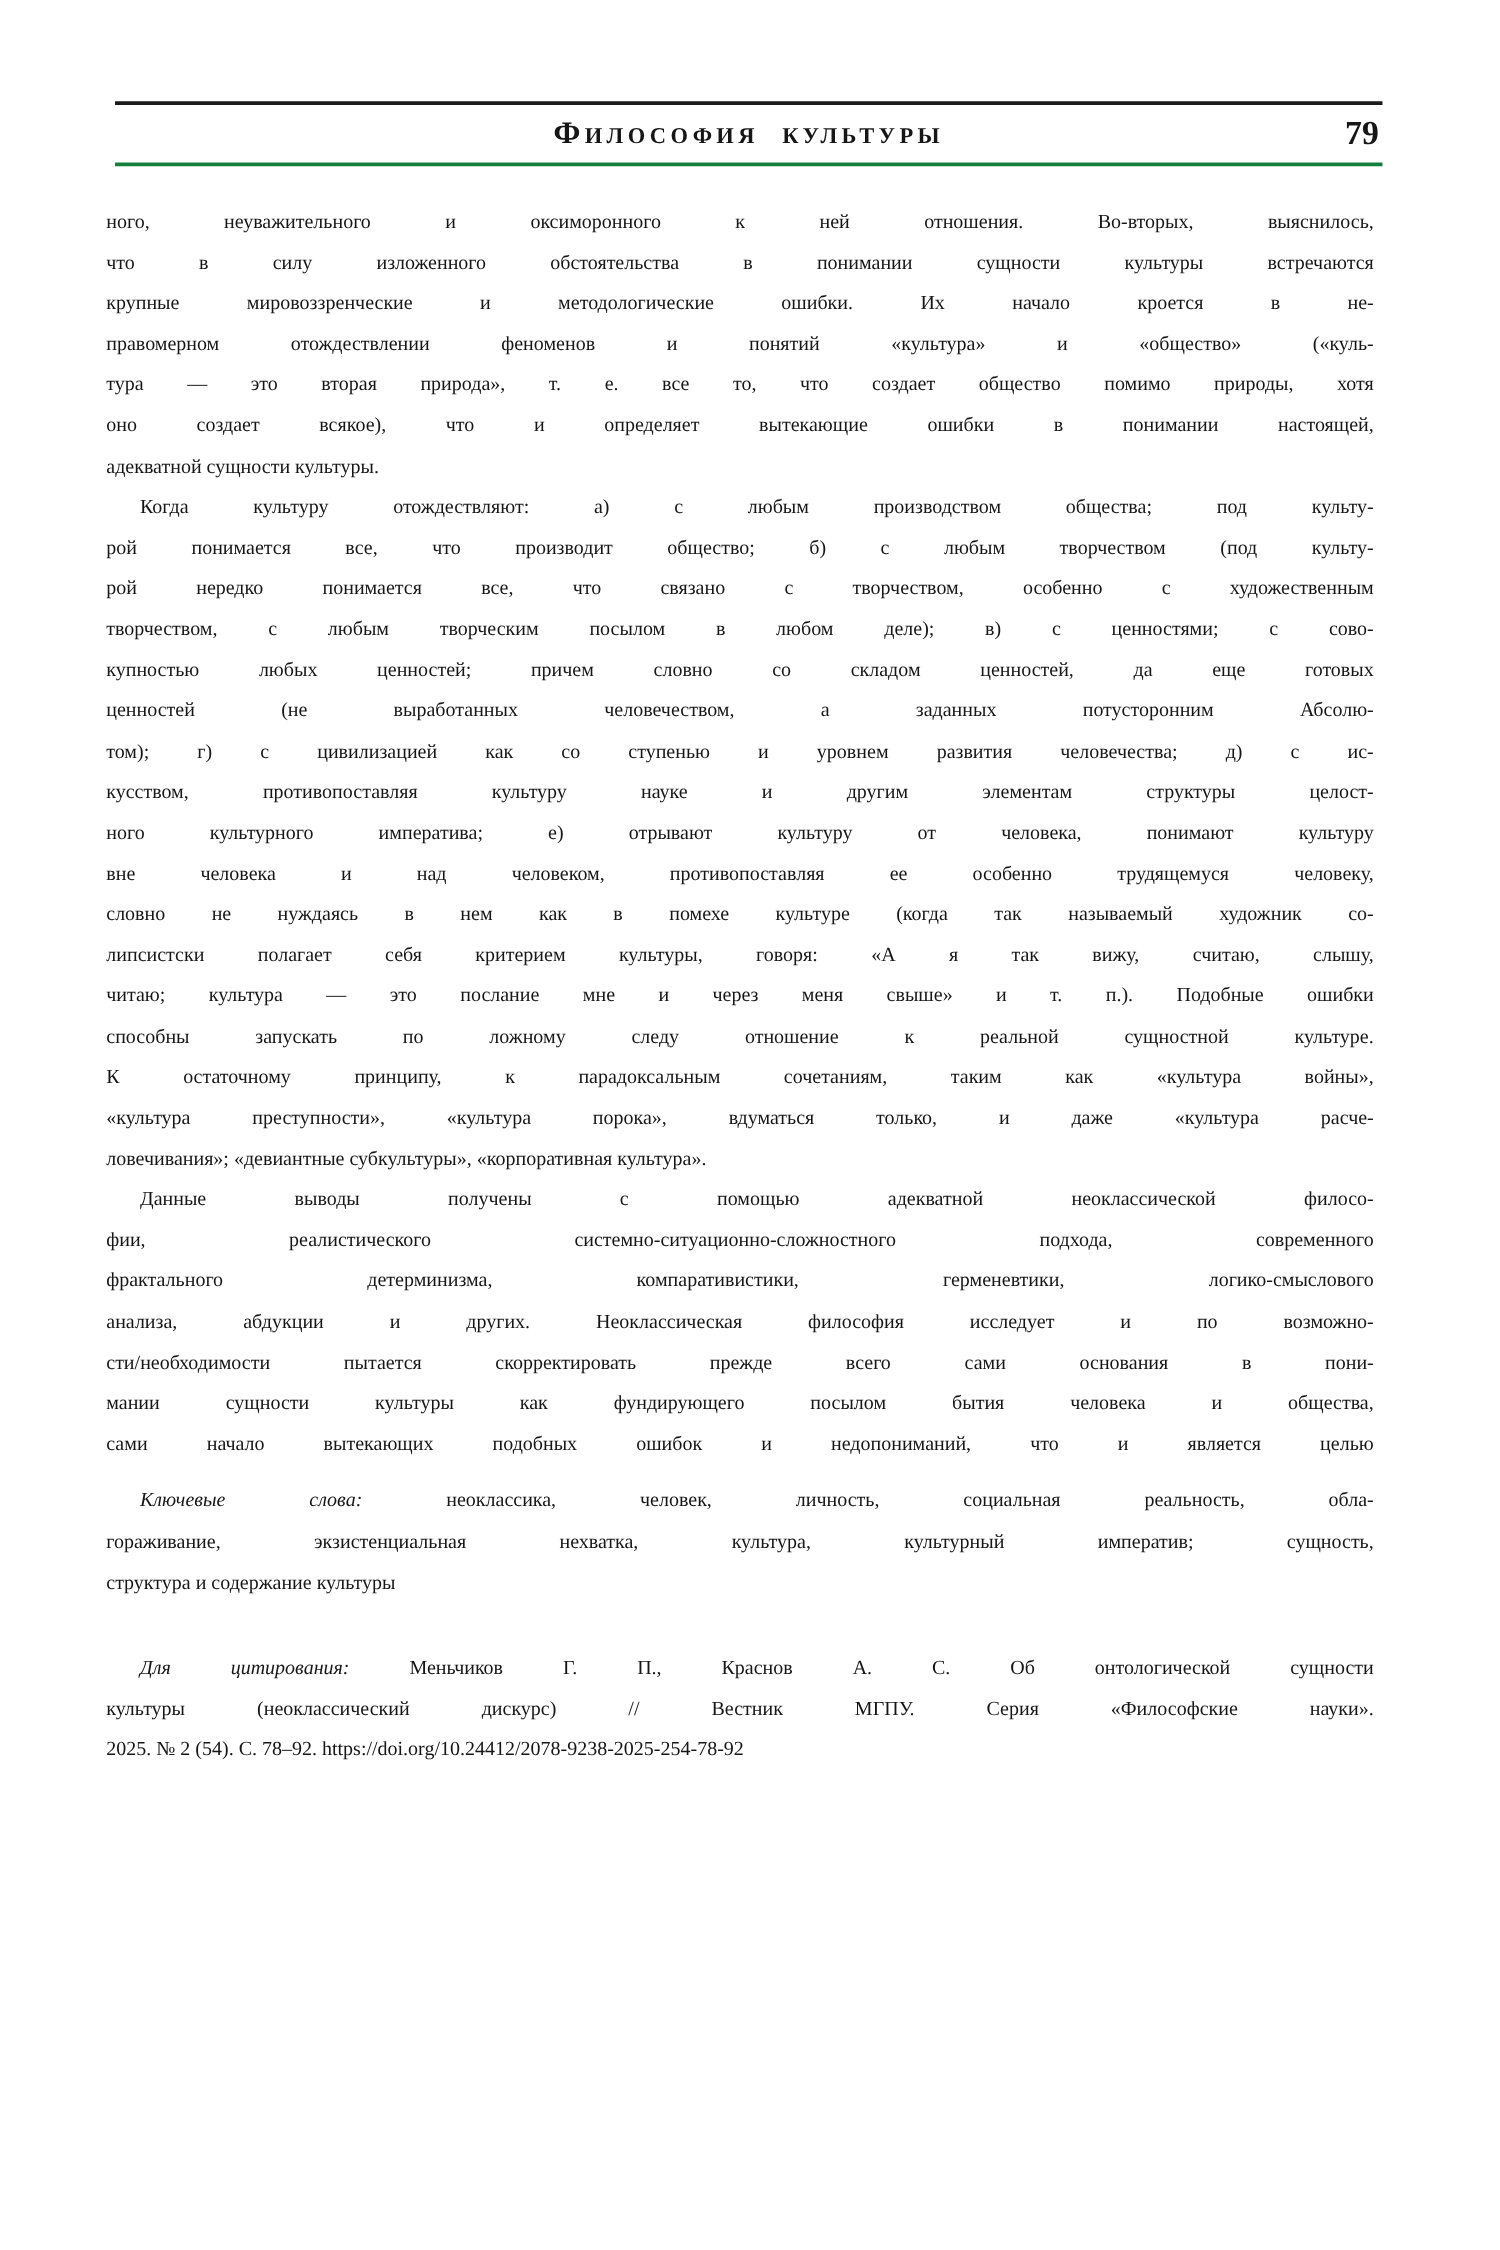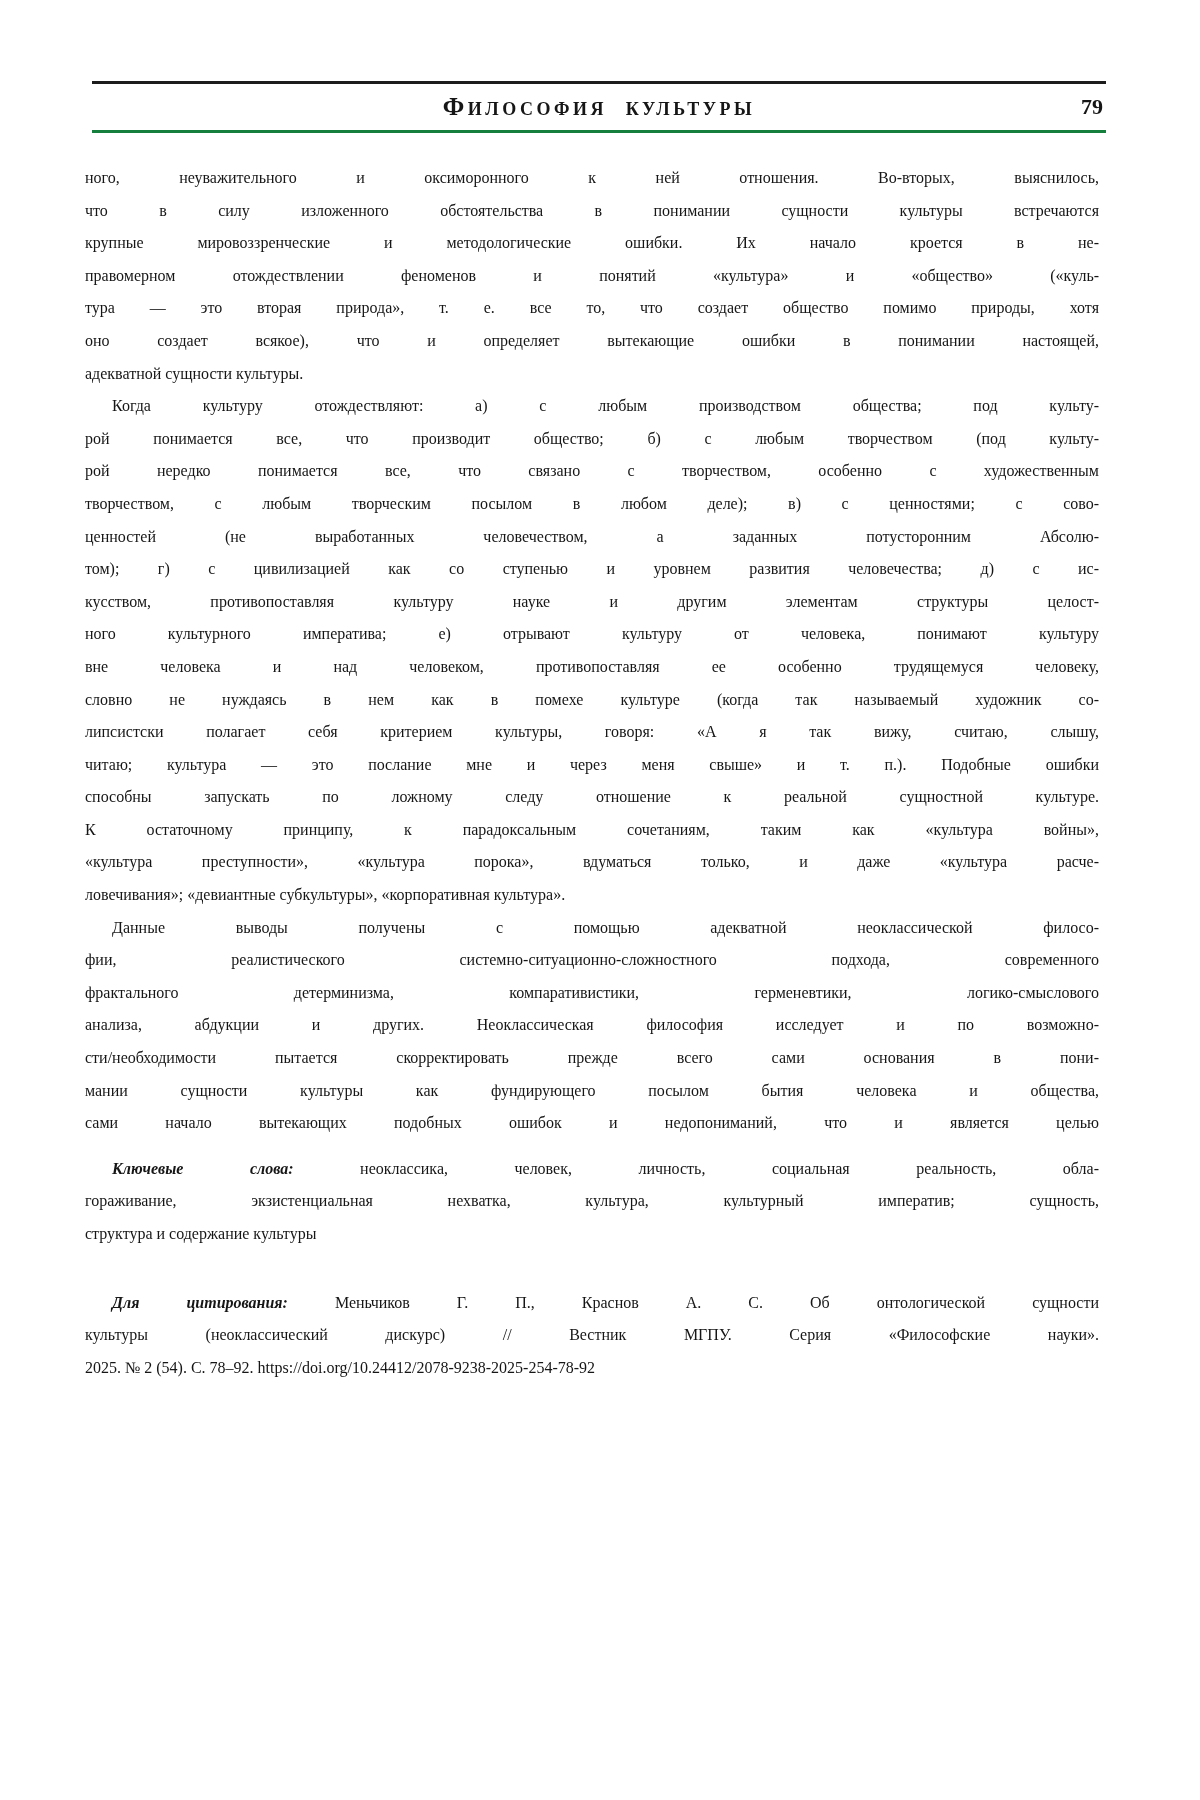--- a/index.html
+++ b/index.html
@@ -36,40 +36,40 @@
     letter-spacing: 3.5px;
     word-spacing: 9px;
     white-space: nowrap;
   }
   .page-number {
     position: absolute;
     right: 3px;
     top: 50%;
     transform: translateY(-50%);
     font-weight: bold;
-    font-size: 22px;
+    font-size: 27px;
   }
   .body-text {
     position: absolute;
     left: 85px;
     top: 162px;
     width: 1014px;
     font-size: 16px;
     line-height: 32.6px;
   }
   .paragraph { margin: 0; }
   .line {
     text-align: justify;
     text-align-last: justify;
     white-space: normal;
   }
   .line.last { text-align-last: left; }
   .line.indent { text-indent: 27px; }
   .lead {
-    font-weight: bold;
+    font-weight: normal;
     font-style: italic;
   }
   .doi { color: inherit; }
 </style>
 </head>
 <body>
 
 <div class="page">
 
   <div class="running-header">
@@ -85,20 +85,21 @@
         <div class="line">правомерном отождествлении феноменов и понятий «культура» и «общество» («куль-</div>
         <div class="line">тура — это вторая природа», т. е. все то, что создает общество помимо природы, хотя</div>
         <div class="line">оно создает всякое), что и определяет вытекающие ошибки в понимании настоящей,</div>
         <div class="line last">адекватной сущности культуры.</div>
       </div>
       <div class="paragraph">
         <div class="line indent">Когда культуру отождествляют: а) с любым производством общества; под культу-</div>
         <div class="line">рой понимается все, что производит общество; б) с любым творчеством (под культу-</div>
         <div class="line">рой нередко понимается все, что связано с творчеством, особенно с художественным</div>
         <div class="line">творчеством, с любым творческим посылом в любом деле); в) с ценностями; с сово-</div>
+        <div class="line">купностью любых ценностей; причем словно со складом ценностей, да еще готовых</div>
         <div class="line">ценностей (не выработанных человечеством, а заданных потусторонним Абсолю-</div>
         <div class="line">том); г) с цивилизацией как со ступенью и уровнем развития человечества; д) с ис-</div>
         <div class="line">кусством, противопоставляя культуру науке и другим элементам структуры целост-</div>
         <div class="line">ного культурного императива; е) отрывают культуру от человека, понимают культуру</div>
         <div class="line">вне человека и над человеком, противопоставляя ее особенно трудящемуся человеку,</div>
         <div class="line">словно не нуждаясь в нем как в помехе культуре (когда так называемый художник со-</div>
         <div class="line">липсистски полагает себя критерием культуры, говоря: «А я так вижу, считаю, слышу,</div>
         <div class="line">читаю; культура — это послание мне и через меня свыше» и т. п.). Подобные ошибки</div>
         <div class="line">способны запускать по ложному следу отношение к реальной сущностной культуре.</div>
         <div class="line">К остаточному принципу, к парадоксальным сочетаниям, таким как «культура войны»,</div>

